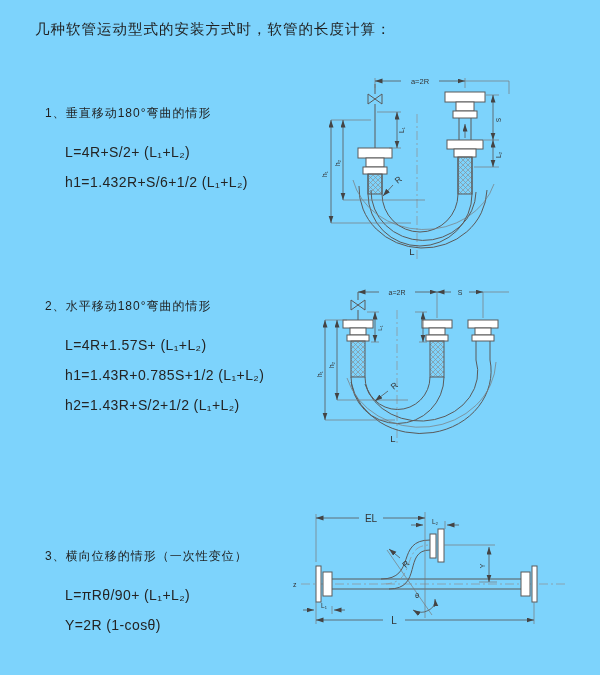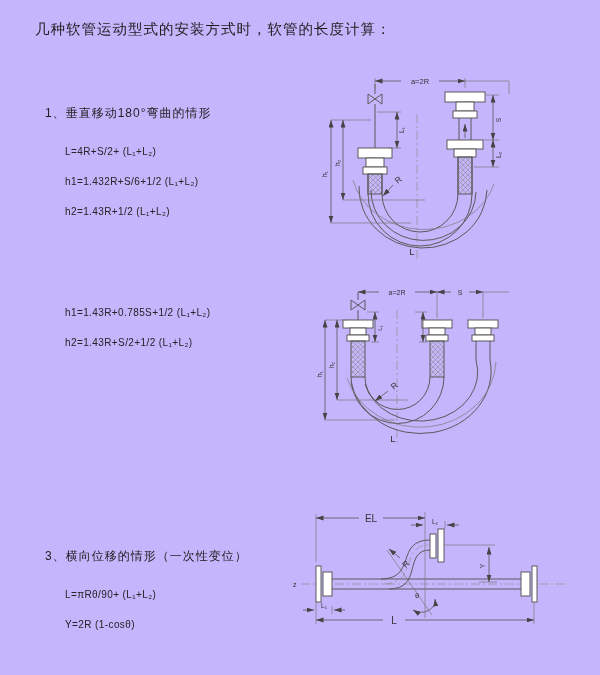--- a/index.html
+++ b/index.html
@@ -1,21 +1,21 @@
 <!DOCTYPE html>
 <html><head>
 <meta charset="utf-8">
 <style>
   html,body{margin:0;padding:0;background:#e8e8e8;}
-  .page{position:relative;width:600px;height:675px;background:#c4b5fd;overflow:hidden;
+  .page{position:relative;width:600px;height:675px;background:#7dd3fc;overflow:hidden;
         font-family:"Liberation Sans","DejaVu Sans",sans-serif;color:#2a2a2a;}
   .title{position:absolute;left:35px;top:20px;font-size:14.5px;letter-spacing:1px;color:#1f1f1f;}
   .sec{position:absolute;left:45px;}
   .sec .heading{font-size:12px;letter-spacing:1px;color:#1f1f1f;height:32px;}
-  .sec .formula{font-size:10px;letter-spacing:.4px;line-height:30px;padding-left:20px;color:#242424;white-space:pre;}
+  .sec .formula{font-size:14px;letter-spacing:.4px;line-height:30px;padding-left:20px;color:#242424;white-space:pre;}
   .dwrap{position:absolute;}
   
   .ln{fill:none;stroke:#5a5a5a;stroke-width:1;}
   .rect{fill:#ffffff;stroke:#5a5a5a;stroke-width:1;}
   .hx{fill:url(#hx);stroke:#5a5a5a;stroke-width:1;}
   .thin{fill:none;stroke:#7a7a7a;stroke-width:.7;}
   .cl{fill:none;stroke:#8f8f8f;stroke-width:.7;stroke-dasharray:9 3 2 3;}
   .dim{fill:none;stroke:#555555;stroke-width:.8;}
   .dt{font-family:"Liberation Sans","DejaVu Sans",sans-serif;fill:#333333;}
 </style>
@@ -34,21 +34,20 @@
       </pattern>
     </defs>
   </svg>
 
   <div class="title">几种软管运动型式的安装方式时，软管的长度计算：</div>
 
   <div class="sec" style="top:105px">
     <div class="heading">1、垂直移动180°弯曲的情形</div>
     <div class="formula">L=4R+S/2+ (L₁+L₂)</div>
     <div class="formula">h1=1.432R+S/6+1/2 (L₁+L₂)</div>
-    <div class="formula">h2=1.43R+1/2 (L₁+L₂)</div>
   </div>
 
   <div class="dwrap" style="left:313px;top:70px">
     <svg width="275" height="195" viewBox="0 0 275 195">
 
       <path class="cl" d="M104,44 V190"></path>
 
       <g>
         <path class="ln" d="M62,14 V24 M62,34 V78 M55,24 L69,34 M55,34 L69,24 M55,24 V34 M69,24 V34"></path>
       </g>
@@ -108,20 +107,22 @@
       </g>
       <g>
         <path class="dim" d="M80,115 L70,126" marker-end="url(#ah)"></path>
         <text class="dt" x="87" y="112" font-size="8.5" text-anchor="middle" transform="rotate(-40 87 112)">R</text>
       </g>
       <text class="dt" x="99" y="185" font-size="9.5" text-anchor="middle">L</text>
     </svg>
   </div>
 
   <div class="sec" style="top:298px">
+    <div class="heading">2、水平移动180°弯曲的情形</div>
+    <div class="formula">L=4R+1.57S+ (L₁+L₂)</div>
     <div class="formula">h1=1.43R+0.785S+1/2 (L₁+L₂)</div>
     <div class="formula">h2=1.43R+S/2+1/2 (L₁+L₂)</div>
   </div>
 
   <div class="dwrap" style="left:313px;top:282px">
     <svg width="285" height="172" viewBox="0 0 285 172">
       <path class="cl" d="M84,28 V162"></path>
       <g>
         <path class="ln" d="M45,10 V18 M45,28 V38 M38,18 L52,28 M38,28 L52,18 M38,18 V28 M52,18 V28"></path>
       </g>

